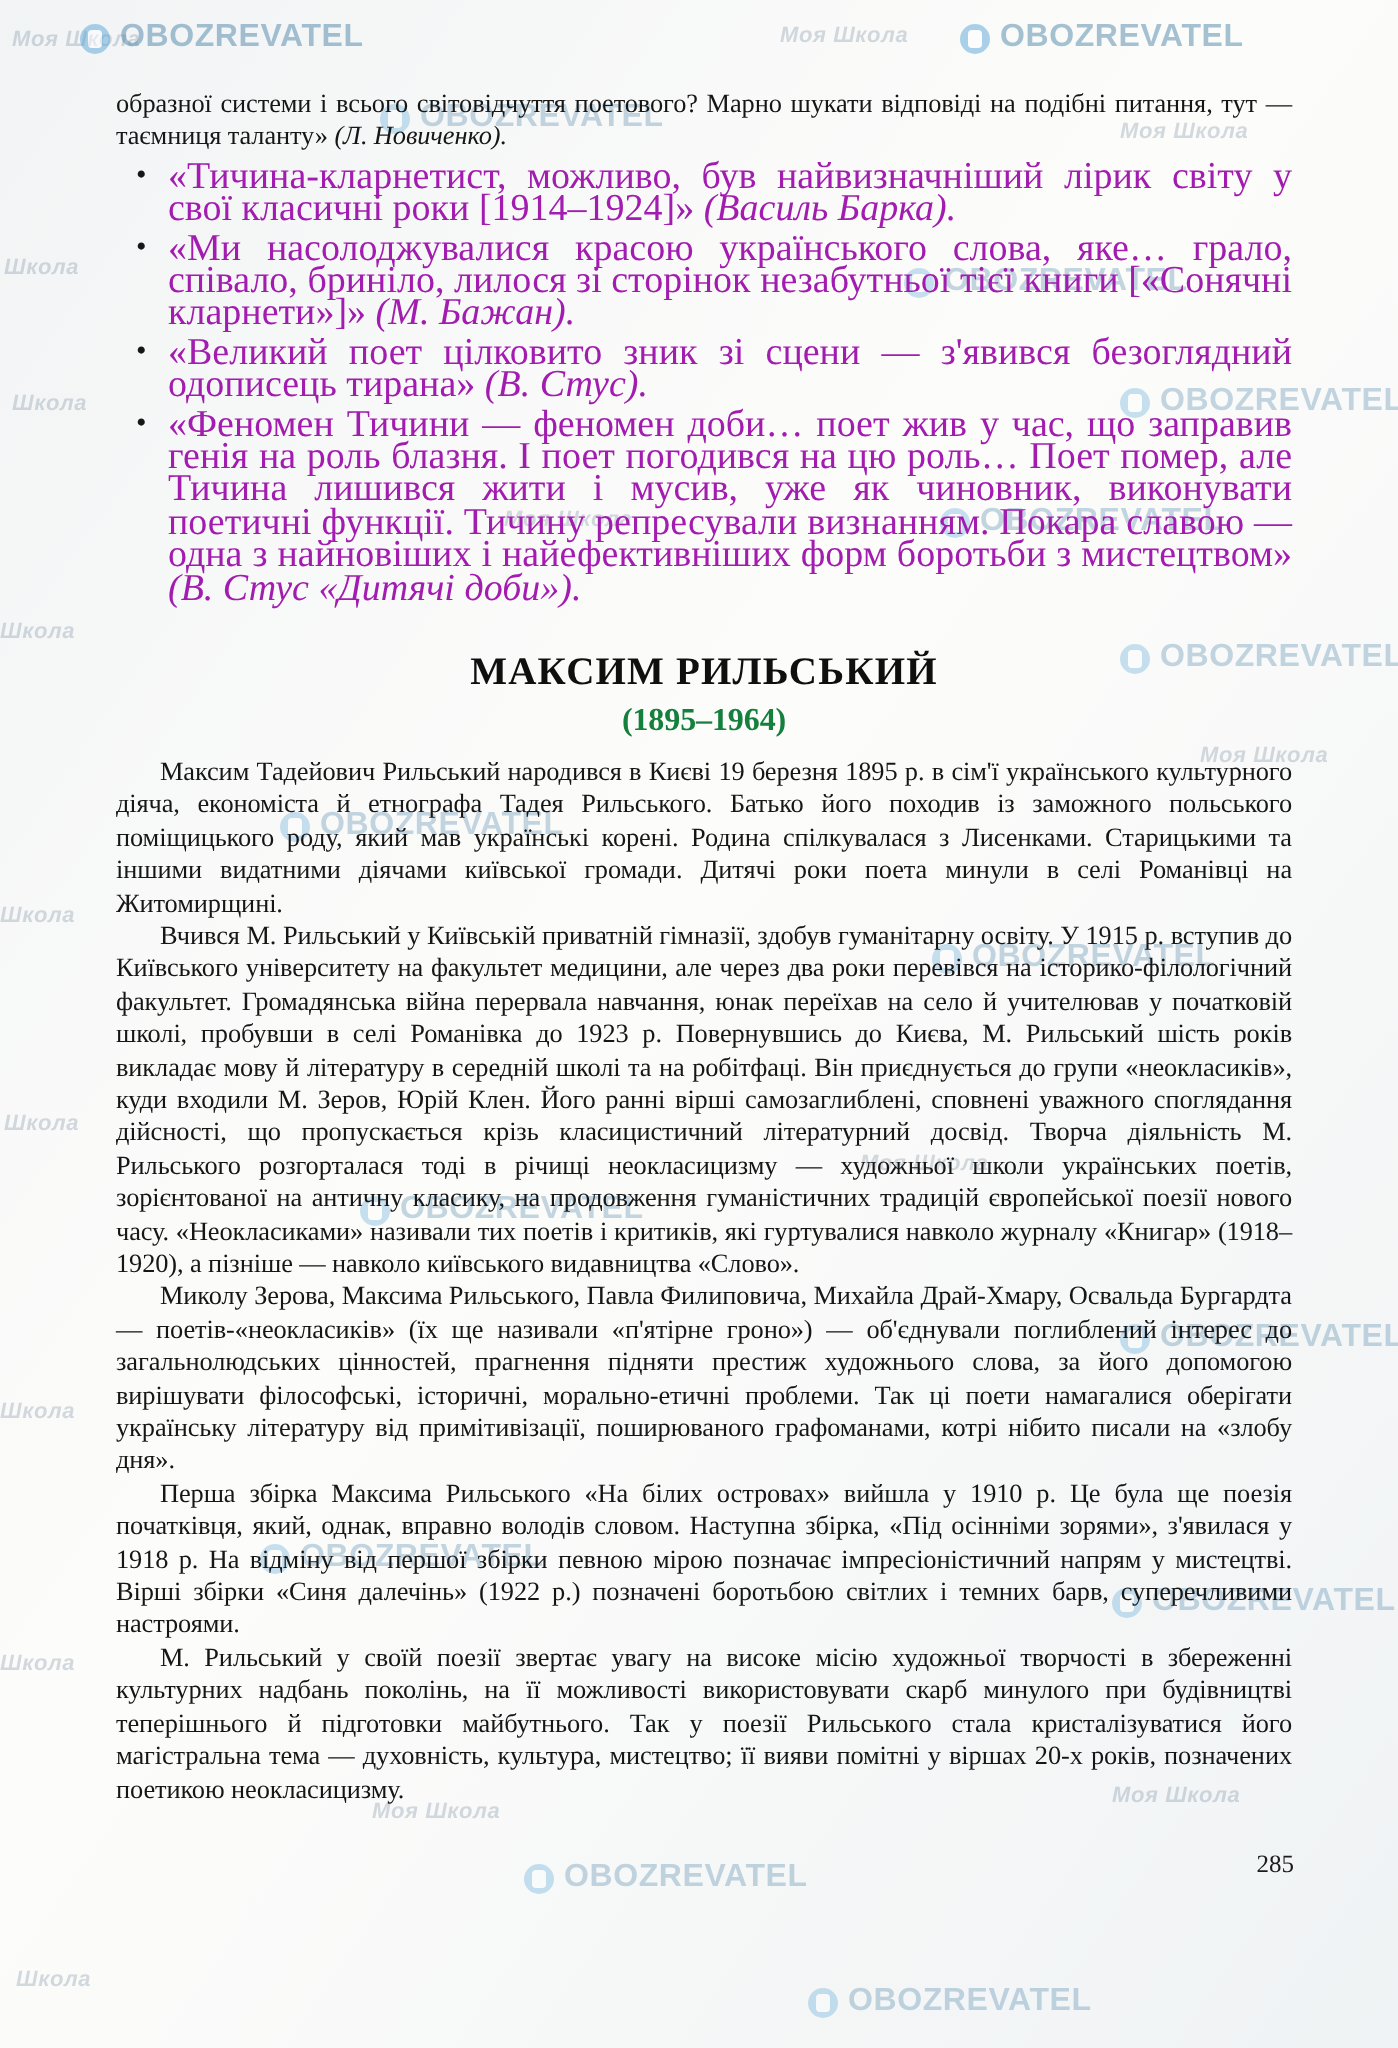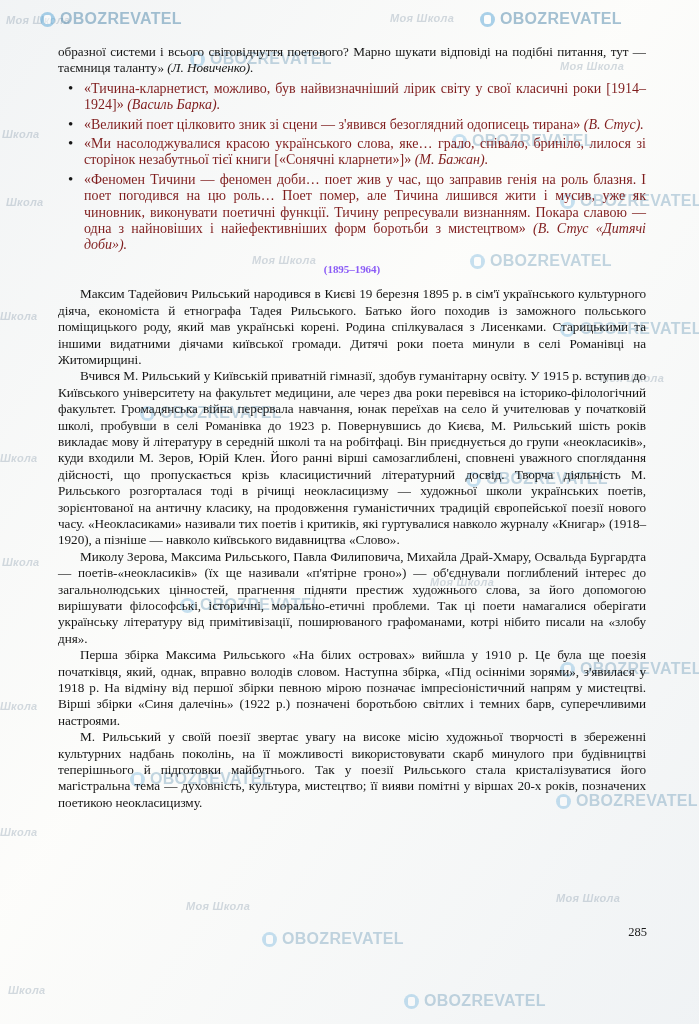--- a/index.html
+++ b/index.html
@@ -47,24 +47,24 @@
   p.noindent { text-indent: 0; }
   .bullets {
     margin: 4px 0 0 0;
     padding: 0;
     list-style: none;
   }
   .bullets li {
     position: relative;
     padding-left: 26px;
     margin-top: 3px;
-    font-size: 14px;
+    font-size: 19px;
     line-height: 16.4px;
     text-align: justify;
-    color: #7f1d1d;
+    color: #a21caf;
   }
   .bullets li::before {
     content: "\2022";
     position: absolute;
     left: 10px;
     top: -1px;
     font-size: 15px;
     color: #161616;
   }
   i, .it { }
@@ -73,24 +73,24 @@
     font-weight: bold;
     font-size: 19.5px;
     letter-spacing: 0.6px;
     margin: 26px 0 0 0;
     text-indent: 0;
     color: #0f0f0f;
   }
   .years {
     text-align: center;
     font-weight: bold;
-    font-size: 11px;
+    font-size: 16px;
     margin: 7px 0 9px 0;
     text-indent: 0;
-    color: #8b5cf6;
+    color: #15803d;
   }
   .pagenum {
     position: absolute;
     right: 52px;
     bottom: 84px;
     font-size: 12.5px;
     color: #1b1b1b;
     z-index: 4;
   }
 
@@ -270,25 +270,26 @@
         <span class="txt">OBOZREVATEL</span>
       </div>
   </div>
 
   <div class="content">
 
     <p class="noindent"><span>образної системи і всього світовідчуття поетового? Марно шукати відповіді на подібні питання, тут — таємниця таланту»</span> <i>(Л. Новиченко).</i></p>
 
     <ul class="bullets">
       <li><span>«Тичина-кларнетист, можливо, був найвизначніший лірик світу у свої класичні роки [1914–1924]»</span> <i>(Василь Барка).</i></li>
+      <li><span>«Ми насолоджувалися красою українського слова, яке… грало, співало, бриніло, лилося зі сторінок незабутньої тієї книги [«Сонячні кларнети»]»</span> <i>(М. Бажан).</i></li>
       <li><span>«Великий поет цілковито зник зі сцени — з'явився безоглядний одописець тирана»</span> <i>(В. Стус).</i></li>
-      <li><span>«Ми насолоджувалися красою українського слова, яке… грало, співало, бриніло, лилося зі сторінок незабутньої тієї книги [«Сонячні кларнети»]»</span> <i>(М. Бажан).</i></li>
       <li><span>«Феномен Тичини — феномен доби… поет жив у час, що заправив генія на роль блазня. І поет погодився на цю роль… Поет помер, але Тичина лишився жити і мусив, уже як чиновник, виконувати поетичні функції. Тичину репресували визнанням. Покара славою — одна з найновіших і найефективніших форм боротьби з мистецтвом»</span> <i>(В. Стус «Дитячі доби»).</i></li>
     </ul>
 
+    <p class="title">МАКСИМ РИЛЬСЬКИЙ</p>
     <p class="years">(1895–1964)</p>
 
     <p>Максим Тадейович Рильський народився в Києві 19 березня 1895 р. в сім'ї українського культурного діяча, економіста й етнографа Тадея Рильського. Батько його походив із заможного польського поміщицького роду, який мав українські корені. Родина спілкувалася з Лисенками. Старицькими та іншими видатними діячами київської громади. Дитячі роки поета минули в селі Романівці на Житомирщині.</p>
     <p>Вчився М. Рильський у Київській приватній гімназії, здобув гуманітарну освіту. У 1915 р. вступив до Київського університету на факультет медицини, але через два роки перевівся на історико-філологічний факультет. Громадянська війна перервала навчання, юнак переїхав на село й учителював у початковій школі, пробувши в селі Романівка до 1923 р. Повернувшись до Києва, М. Рильський шість років викладає мову й літературу в середній школі та на робітфаці. Він приєднується до групи «неокласиків», куди входили М. Зеров, Юрій Клен. Його ранні вірші самозаглиблені, сповнені уважного споглядання дійсності, що пропускається крізь класицистичний літературний досвід. Творча діяльність М. Рильського розгорталася тоді в річищі неокласицизму — художньої школи українських поетів, зорієнтованої на античну класику, на продовження гуманістичних традицій європейської поезії нового часу. «Неокласиками» називали тих поетів і критиків, які гуртувалися навколо журналу «Книгар» (1918–1920), а пізніше — навколо київського видавництва «Слово».</p>
     <p>Миколу Зерова, Максима Рильського, Павла Филиповича, Михайла Драй-Хмару, Освальда Бургардта — поетів-«неокласиків» (їх ще називали «п'ятірне гроно») — об'єднували поглиблений інтерес до загальнолюдських цінностей, прагнення підняти престиж художнього слова, за його допомогою вирішувати філософські, історичні, морально-етичні проблеми. Так ці поети намагалися оберігати українську літературу від примітивізації, поширюваного графоманами, котрі нібито писали на «злобу дня».</p>
     <p>Перша збірка Максима Рильського «На білих островах» вийшла у 1910 р. Це була ще поезія початківця, який, однак, вправно володів словом. Наступна збірка, «Під осінніми зорями», з'явилася у 1918 р. На відміну від першої збірки певною мірою позначає імпресіоністичний напрям у мистецтві. Вірші збірки «Синя далечінь» (1922 р.) позначені боротьбою світлих і темних барв, суперечливими настроями.</p>
     <p>М. Рильський у своїй поезії звертає увагу на високе місію художньої творчості в збереженні культурних надбань поколінь, на її можливості використовувати скарб минулого при будівництві теперішнього й підготовки майбутнього. Так у поезії Рильського стала кристалізуватися його магістральна тема — духовність, культура, мистецтво; її вияви помітні у віршах 20-х років, позначених поетикою неокласицизму.</p>
   </div>
 
   <div class="pagenum">285</div>

